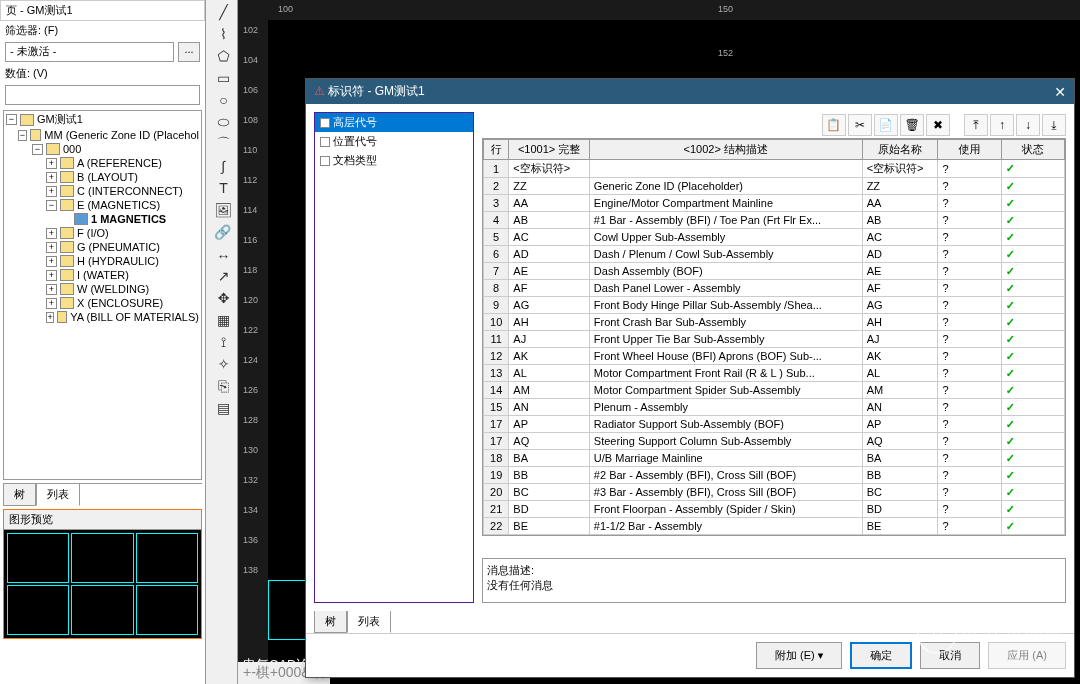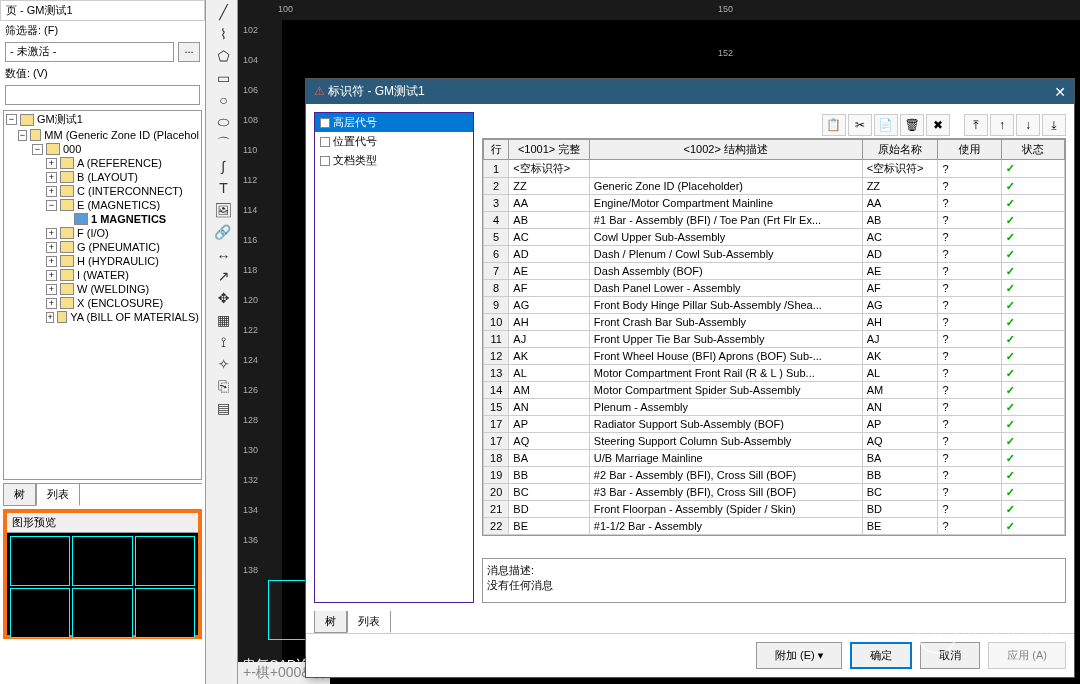--- a/index.html
+++ b/index.html
@@ -19,29 +19,29 @@
 .tree-icon.blue { background: #5b9bd5; }
 .tree-label { cursor: pointer; }
 .tree-label.bold { font-weight: bold; }
 .indent1 { padding-left: 14px; }
 .indent2 { padding-left: 28px; }
 .indent3 { padding-left: 42px; }
 .indent4 { padding-left: 56px; }
 .tabs { display: flex; border-top: 1px solid #999; margin: 0 3px; }
 .tab { padding: 3px 10px; border: 1px solid #999; border-top: none; background: #f0f0f0; font-size: 11px; cursor: pointer; }
 .tab.active { background: #fff; border-bottom: 1px solid #fff; }
-.preview-panel { border: 4px solid #f97316; margin: 3px; height: 130px; background: #000; }
+.preview-panel { border: 1px solid #f97316; margin: 3px; height: 130px; background: #000; }
 .preview-title { background: #f0f0f0; color: #000; padding: 2px 5px; font-size: 11px; border-bottom: 1px solid #999; }
 .preview-grid { display: grid; grid-template-columns: 1fr 1fr 1fr; grid-template-rows: 1fr 1fr; gap: 2px; padding: 3px; height: 108px; }
 .preview-cell { border: 1px solid #0ff; background: #000; }
 .toolbar-vert { position: absolute; left: 210px; top: 0; width: 28px; height: 684px; background: #f0f0f0; border-right: 1px solid #999; display: flex; flex-direction: column; align-items: center; gap: 2px; padding-top: 2px; }
 .tool-btn { width: 22px; height: 20px; border: 1px solid transparent; display: flex; align-items: center; justify-content: center; font-size: 14px; cursor: pointer; color: #333; }
 .canvas-area { position: absolute; left: 238px; top: 0; right: 0; height: 684px; background: #000; }
 .ruler-h { position: absolute; top: 0; left: 0; right: 0; height: 20px; background: #1a1a1a; color: #888; font-size: 9px; }
-.ruler-v { position: absolute; top: 20px; left: 0; width: 44px; bottom: 0; background: #1a1a1a; color: #888; font-size: 9px; }
+.ruler-v { position: absolute; top: 20px; left: 0; width: 30px; bottom: 0; background: #1a1a1a; color: #888; font-size: 9px; }
 .ruler-mark-h { position: absolute; top: 4px; font-size: 9px; color: #aaa; }
 .ruler-mark-v { position: absolute; left: 5px; font-size: 9px; color: #aaa; }
 .canvas-frame { position: absolute; left: 30px; top: 580px; width: 200px; height: 60px; border: 1px solid #0ff; }
 .dialog { position: absolute; left: 305px; top: 78px; width: 770px; height: 600px; background: #fff; border: 1px solid #555; box-shadow: 2px 2px 8px rgba(0,0,0,0.3); display: flex; flex-direction: column; }
 .dialog-title { background: #2b5a7a; color: #fff; padding: 4px 8px; font-size: 12px; display: flex; align-items: center; justify-content: space-between; }
 .dialog-close { cursor: pointer; color: #fff; font-size: 14px; }
 .dialog-body { flex: 1; display: flex; padding: 8px; gap: 8px; overflow: hidden; }
 .dialog-left { width: 160px; border: 1px solid #4c1d95; background: #fff; }
 .dialog-left-item { padding: 2px 5px; font-size: 11px; cursor: pointer; display: flex; align-items: center; gap: 3px; }
 .dialog-left-item.selected { background: #0078d4; color: #fff; }

